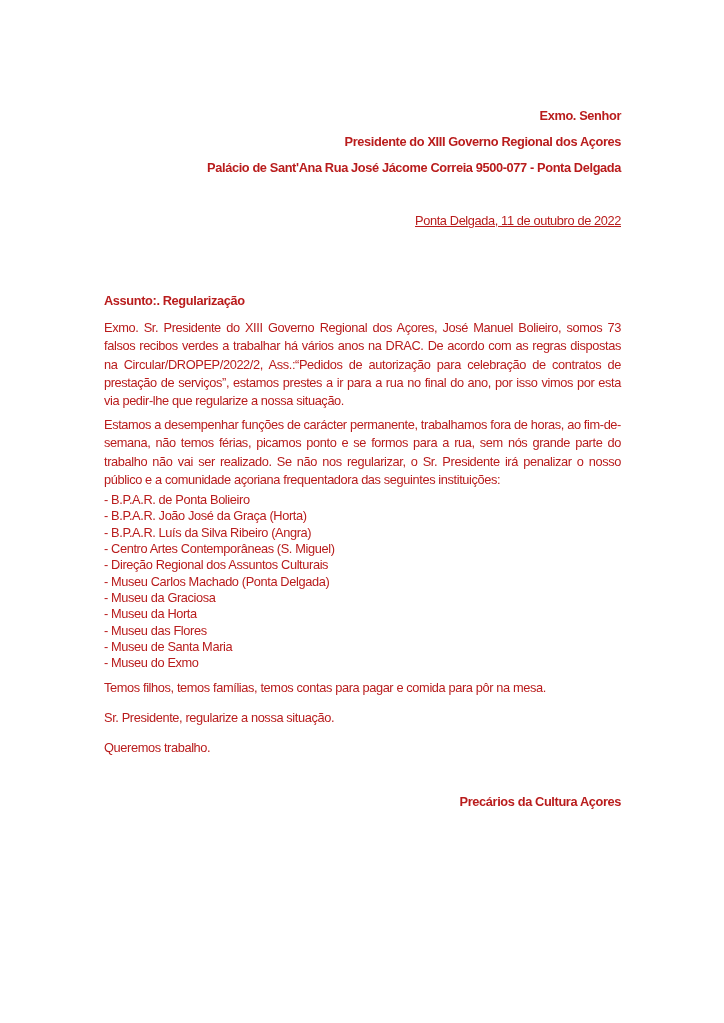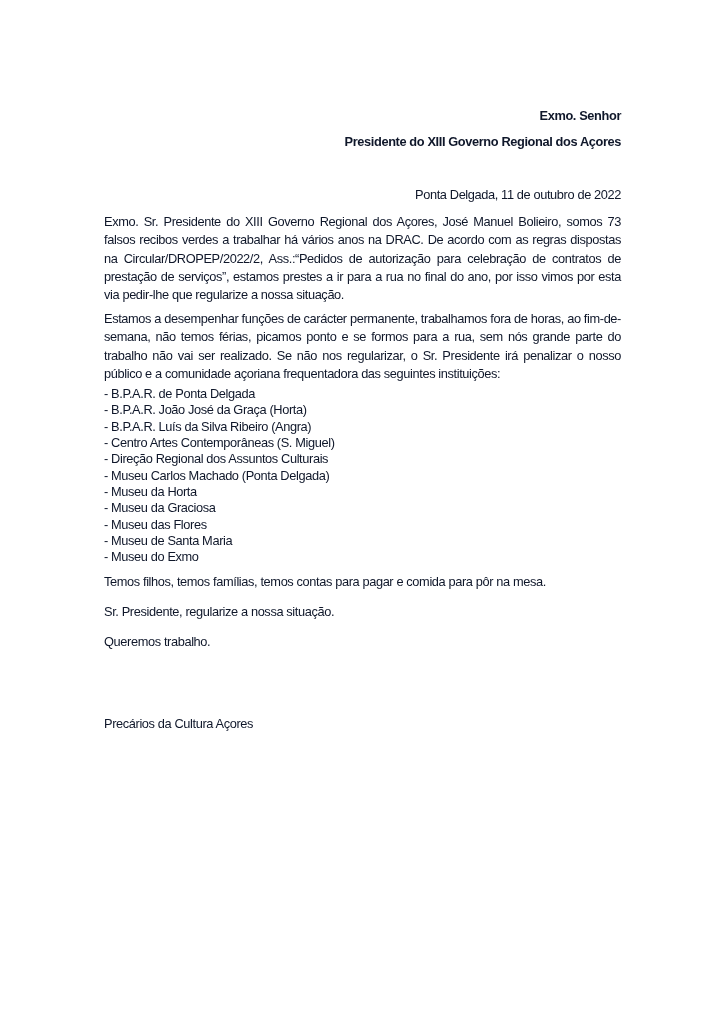--- a/index.html
+++ b/index.html
@@ -1,37 +1,38 @@
 <!DOCTYPE html>
 <html><head>
 <meta charset="utf-8">
 <style>
   html, body { margin: 0; padding: 0; background: #ffffff; }
   .page {
     position: relative;
     width: 724px;
     height: 1023px;
     background: #ffffff;
-    color: #0f172a;
+    color: #b91c1c;
     font-family: "Liberation Sans", "DejaVu Sans", sans-serif;
     font-size: 12.8px;
     letter-spacing: -0.38px;
     box-sizing: border-box;
     padding: 103px 103px 0 104px;
     overflow: hidden;
   }
   .recipient {
     text-align: right;
     font-weight: bold;
     line-height: 26px;
   }
   .dateline {
     text-align: right;
     line-height: 18px;
     margin-top: 31px;
+    text-decoration: underline;
   }
   .subject {
     font-weight: bold;
     line-height: 18px;
     margin-top: 62px;
   }
   .body-paras > div {
     text-align: justify;
     line-height: 18.3px;
     margin-top: 5.5px;
@@ -40,53 +41,55 @@
   .institutions {
     margin-top: 3px;
     line-height: 16.3px;
   }
   .closing > div {
     line-height: 18.3px;
     margin-top: 11.5px;
   }
   .closing > div:first-child { margin-top: 8px; }
   .signature {
-    text-align: left;
-    font-weight: normal;
+    text-align: right;
+    font-weight: bold;
     line-height: 18.3px;
-    margin-top: 64px;
+    margin-top: 36px;
   }
 </style>
 </head>
 <body>
 
 <div class="page">
 
   <div class="recipient">
       <div class="recipient-line">Exmo. Senhor</div>
       <div class="recipient-line">Presidente do XIII Governo Regional dos Açores</div>
+      <div class="recipient-line">Palácio de Sant'Ana Rua José Jácome Correia 9500-077 - Ponta Delgada</div>
     </div>
 
   <div class="dateline">Ponta Delgada, 11 de outubro de 2022</div>
 
+  <div class="subject">Assunto:. Regularização</div>
 
   <div class="body-paras">
       <div class="para">Exmo. Sr. Presidente do XIII Governo Regional dos Açores, José Manuel Bolieiro, somos 73 falsos recibos verdes a trabalhar há vários anos na DRAC. De acordo com as regras dispostas na Circular/DROPEP/2022/2, Ass.:“Pedidos de autorização para celebração de contratos de prestação de serviços”, estamos prestes a ir para a rua no final do ano, por isso vimos por esta via pedir-lhe que regularize a nossa situação.</div>
       <div class="para">Estamos a desempenhar funções de carácter permanente, trabalhamos fora de horas, ao fim-de-semana, não temos férias, picamos ponto e se formos para a rua, sem nós grande parte do trabalho não vai ser realizado. Se não nos regularizar, o Sr. Presidente irá penalizar o nosso público e a comunidade açoriana frequentadora das seguintes instituições:</div>
     </div>
 
   <div class="institutions">
-      <div class="institution-line">- B.P.A.R. de Ponta Delgada</div>
+      <div class="institution-line">- B.P.A.R. de Ponta Bolieiro</div>
       <div class="institution-line">- B.P.A.R. João José da Graça (Horta)</div>
       <div class="institution-line">- B.P.A.R. Luís da Silva Ribeiro (Angra)</div>
       <div class="institution-line">- Centro Artes Contemporâneas (S. Miguel)</div>
       <div class="institution-line">- Direção Regional dos Assuntos Culturais</div>
       <div class="institution-line">- Museu Carlos Machado (Ponta Delgada)</div>
+      <div class="institution-line">- Museu da Graciosa</div>
       <div class="institution-line">- Museu da Horta</div>
-      <div class="institution-line">- Museu da Graciosa</div>
       <div class="institution-line">- Museu das Flores</div>
       <div class="institution-line">- Museu de Santa Maria</div>
       <div class="institution-line">- Museu do Exmo</div>
     </div>
 
   <div class="closing">
       <div class="closing-para">Temos filhos, temos famílias, temos contas para pagar e comida para pôr na mesa.</div>
       <div class="closing-para">Sr. Presidente, regularize a nossa situação.</div>
       <div class="closing-para">Queremos trabalho.</div>
     </div>

